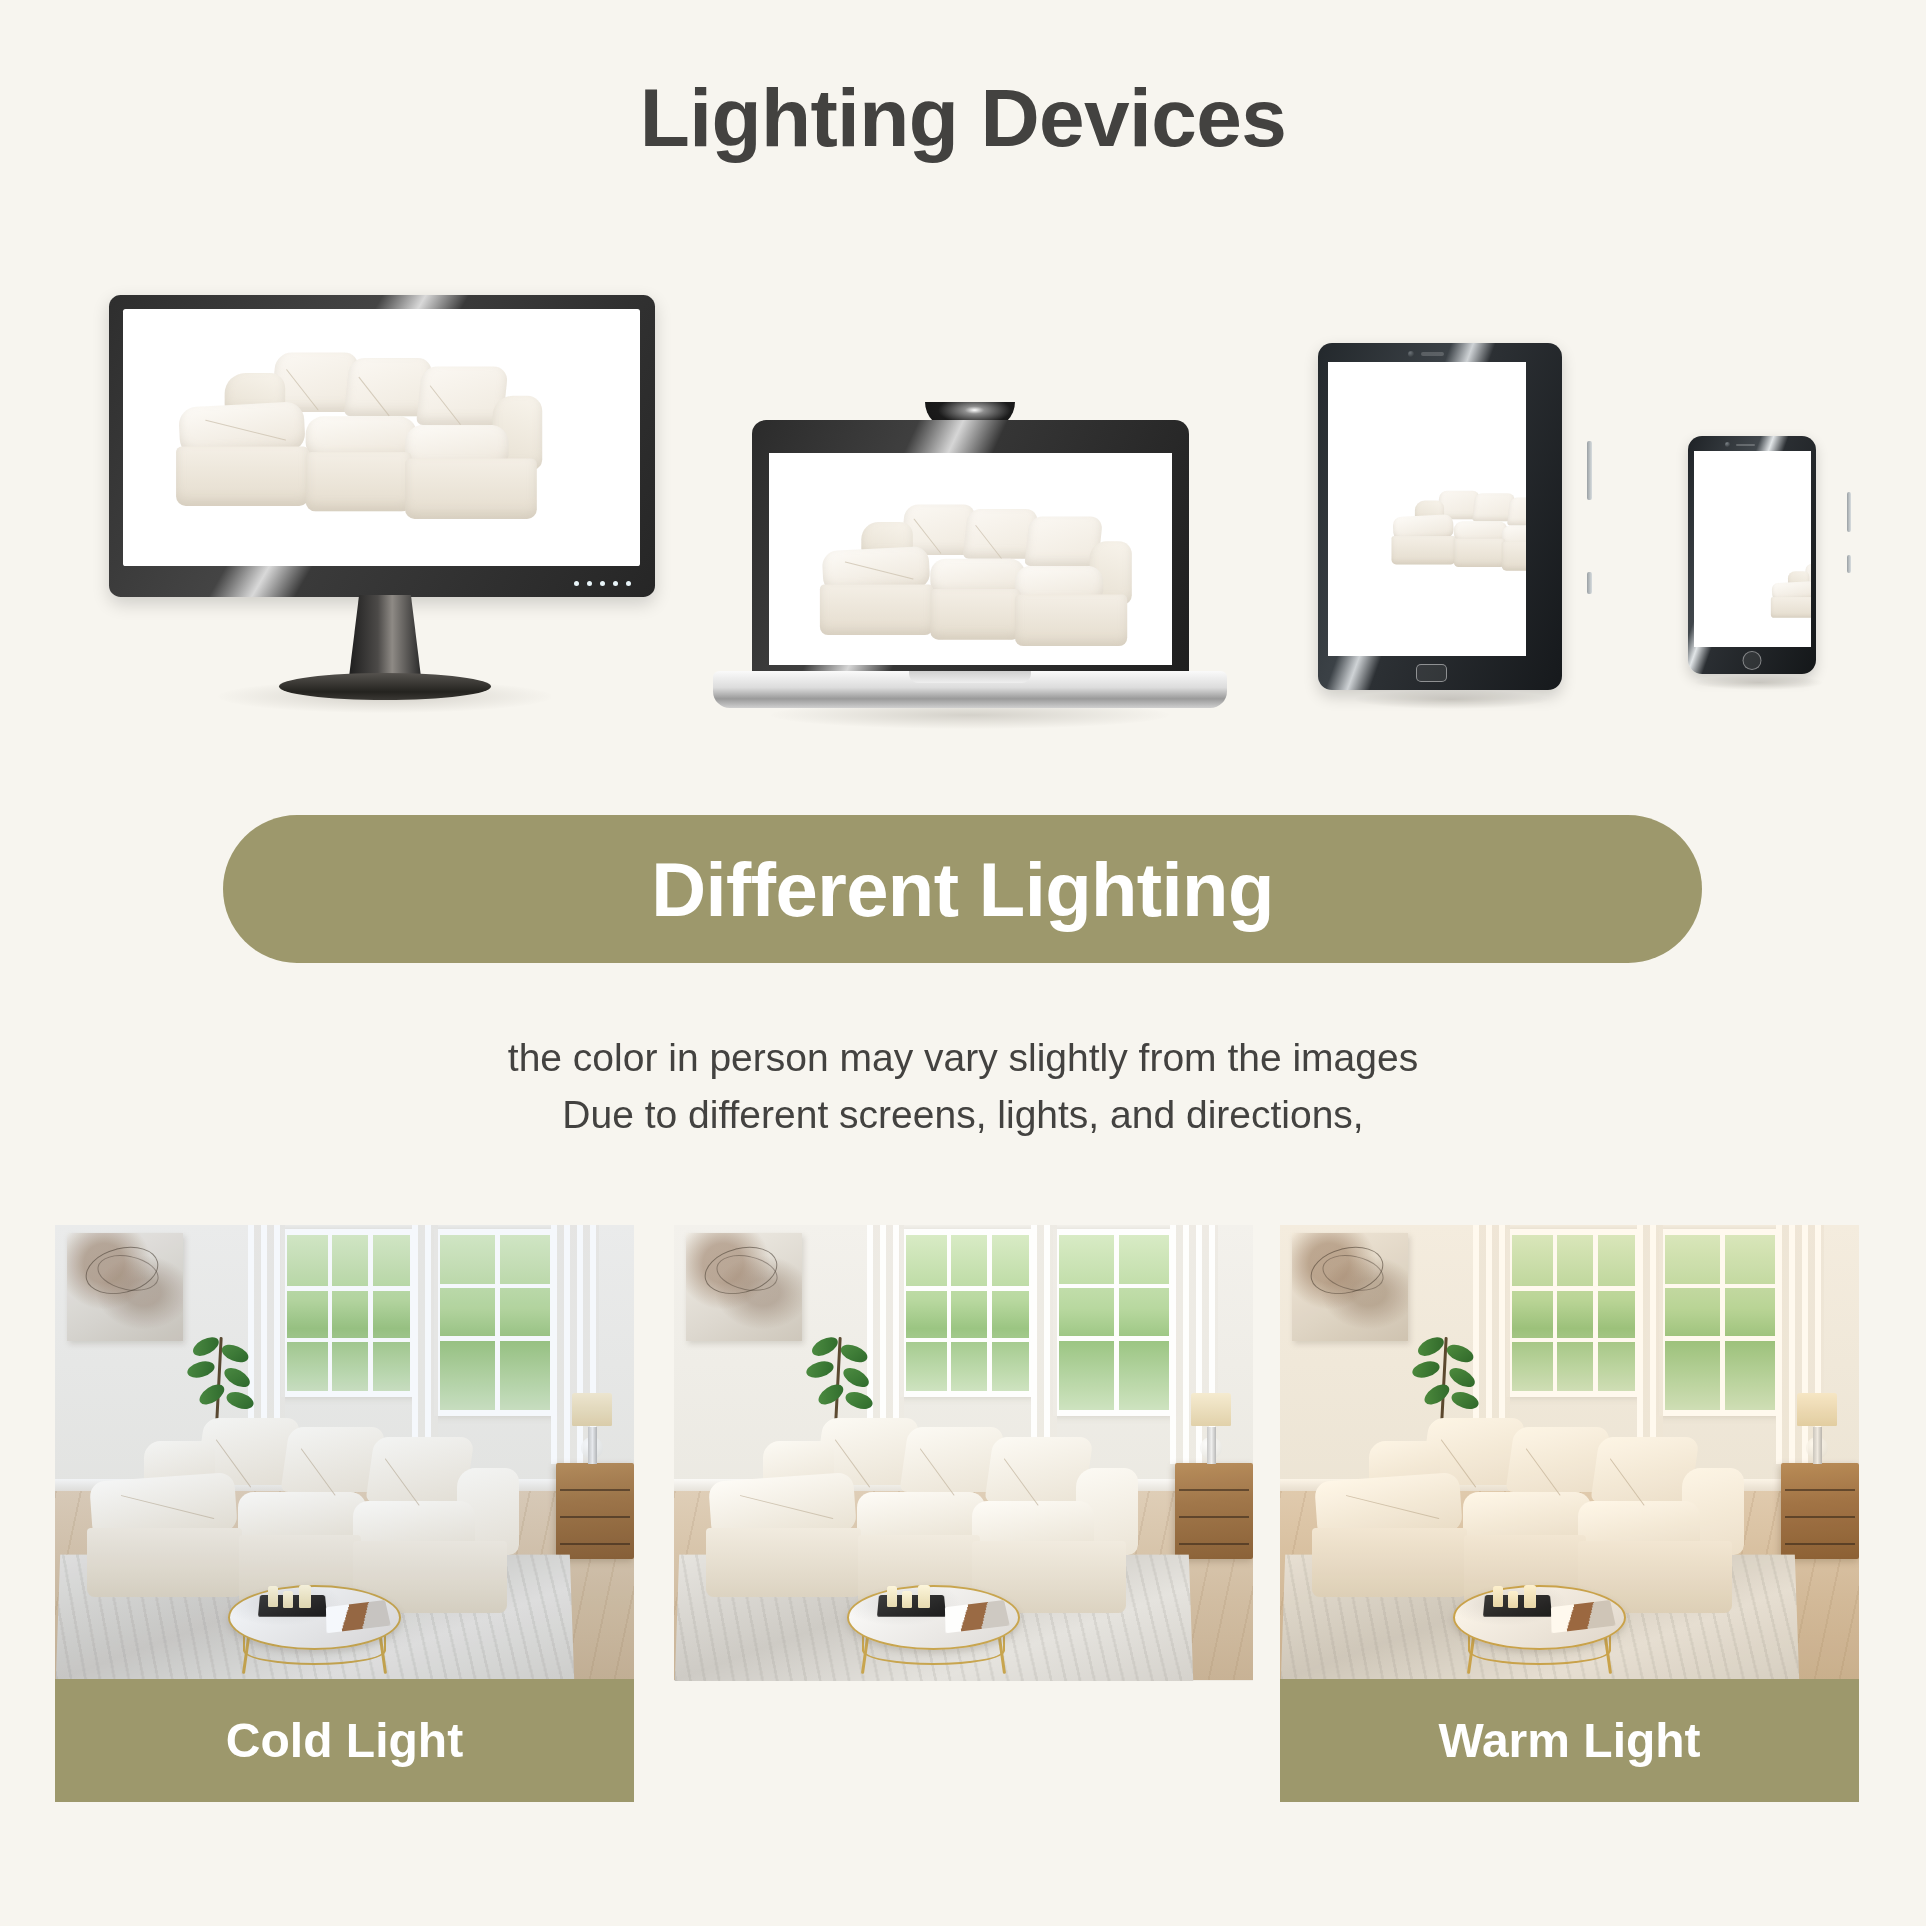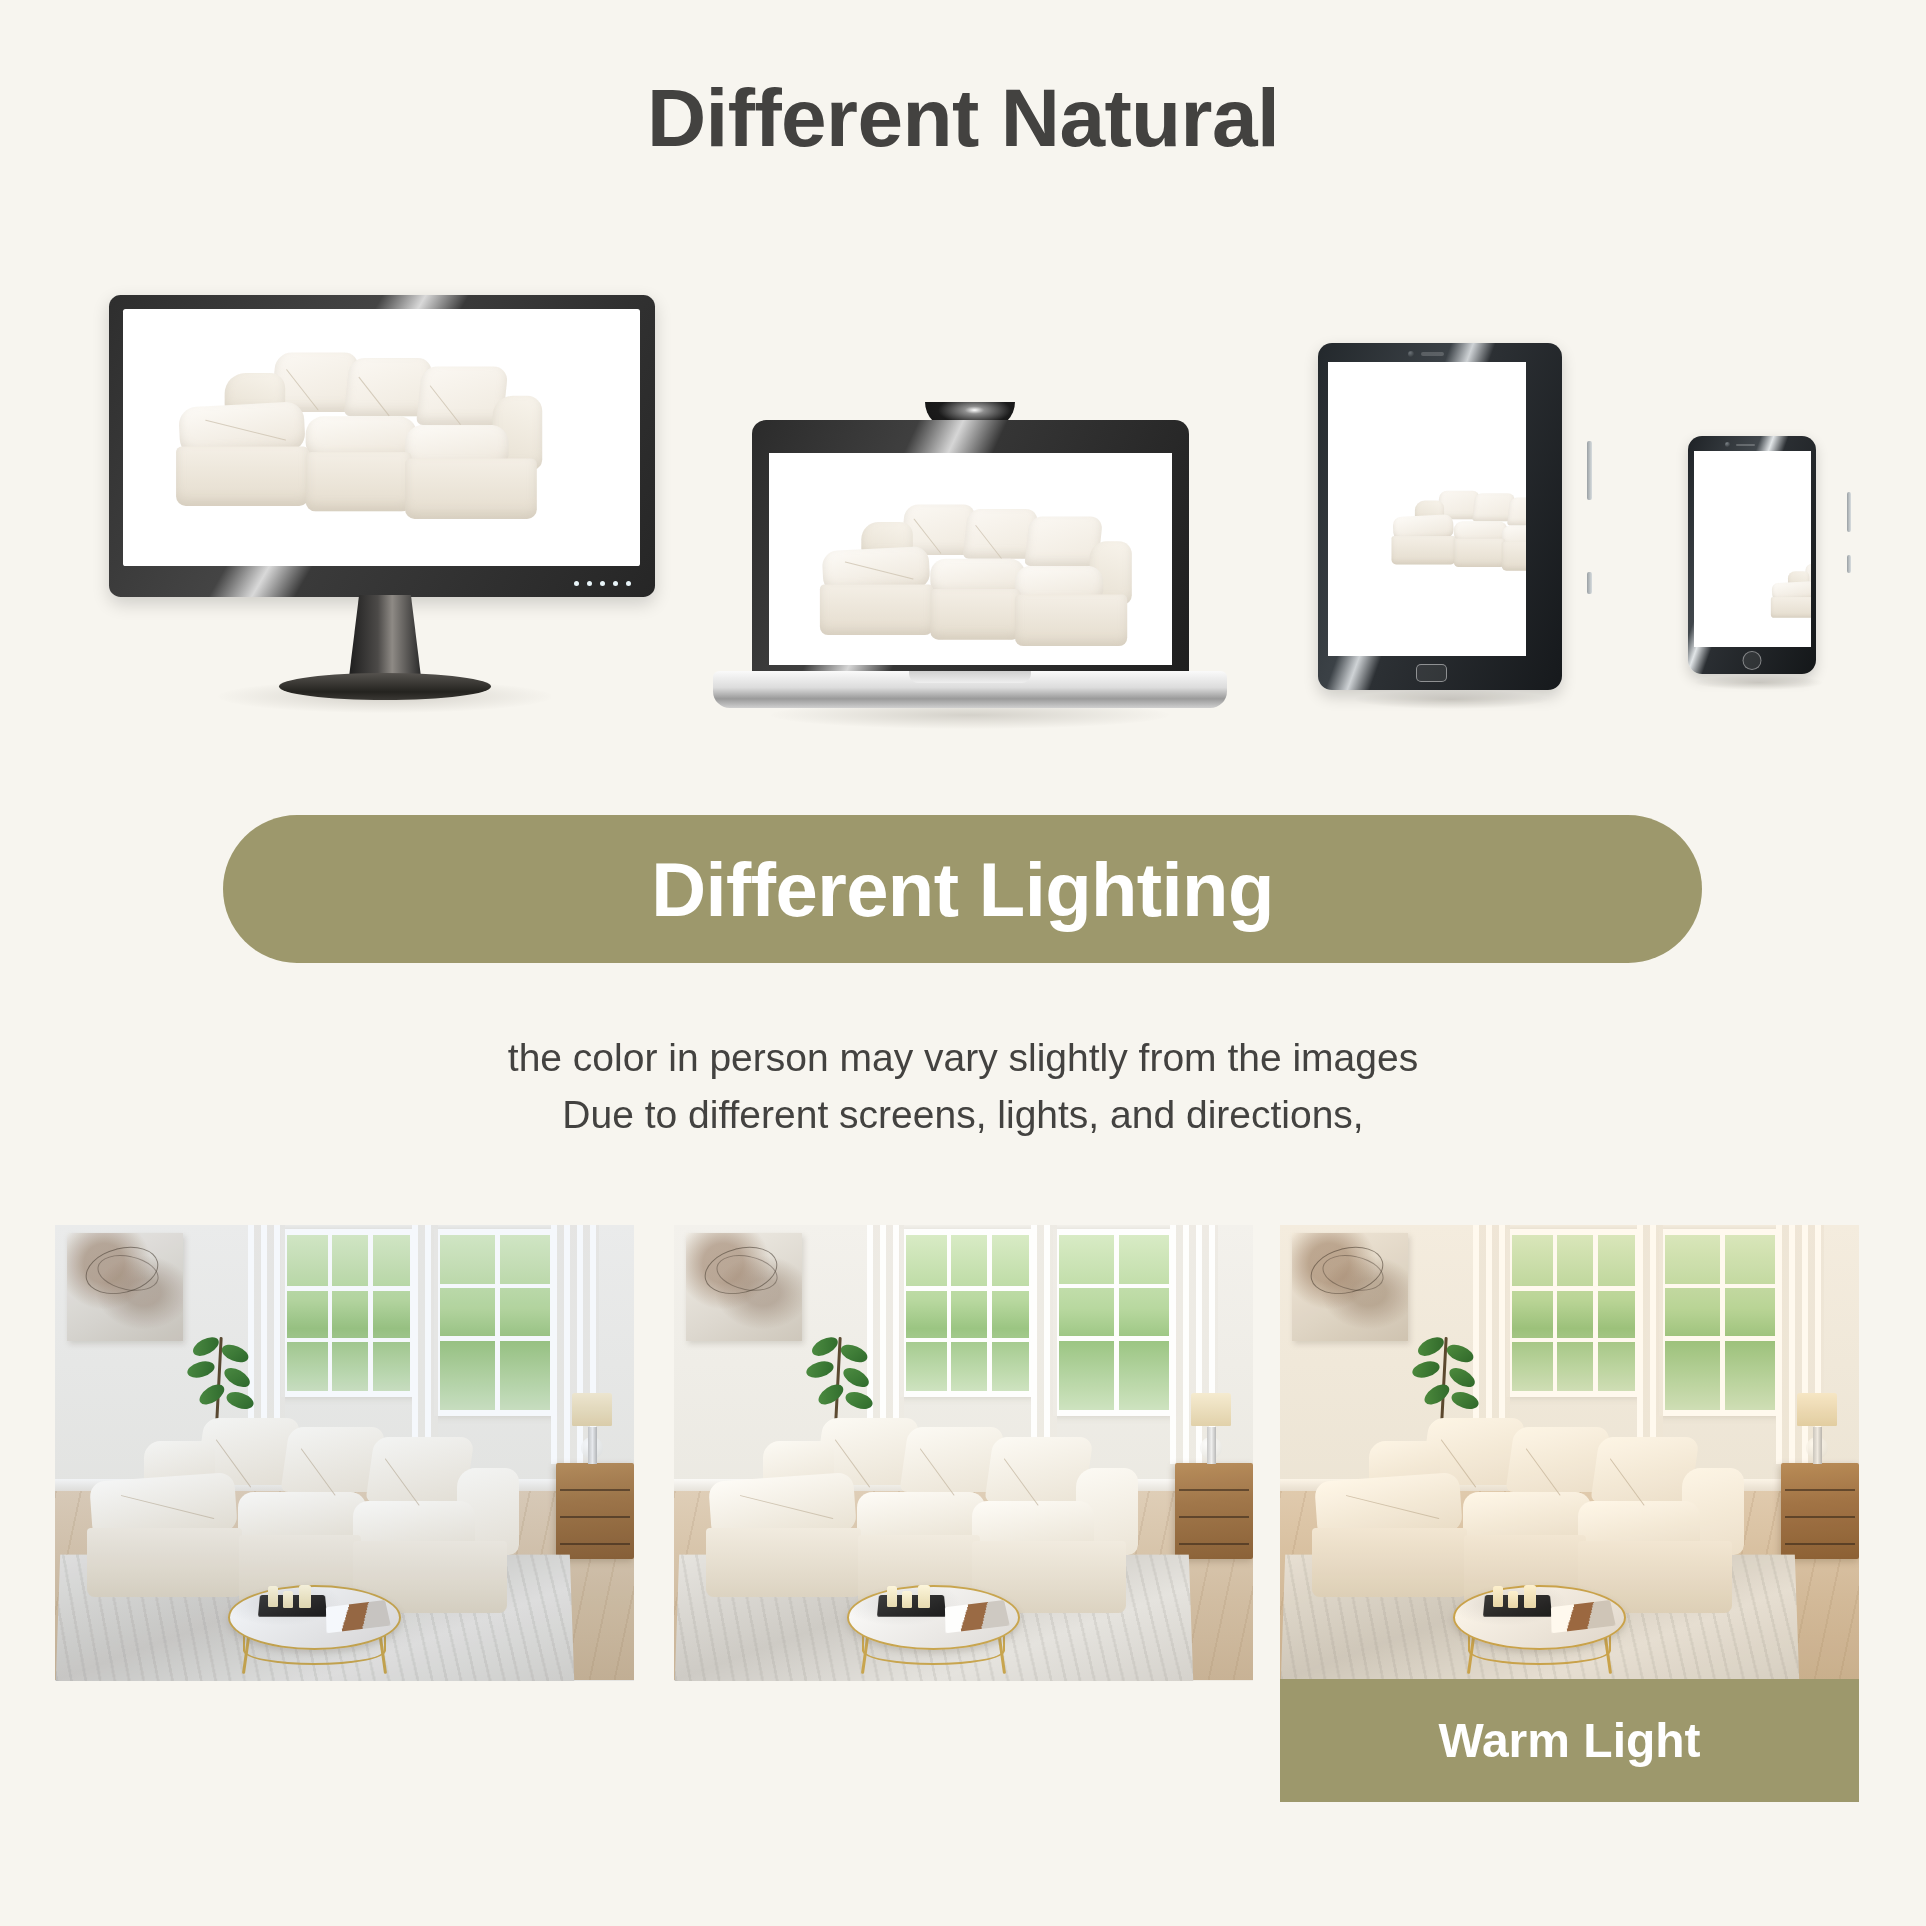--- a/index.html
+++ b/index.html
@@ -333,21 +333,21 @@
   .tint { position: absolute; inset: 0; pointer-events: none; mix-blend-mode: multiply; }
   .tint.cold    { background: rgba(222,232,245,.30); }
   .tint.natural { background: rgba(248,246,240,.16); }
   .tint.warm    { background: rgba(255,236,200,.30); }
 </style>
 </head>
 <body>
 
 <div id="page">
 
-  <div class="devices-title">Different Natural</div>
+  <div class="devices-title">Lighting Devices</div>
 
   <div class="devices-row">
 
     <div class="monitor-wrap">
       <div class="device-shadow" style="width:334px;height:33px;top:385px;"></div>
       <div class="monitor-body">
         <div class="monitor-screen">
           <div class="sofa" style="left:61px;top:50px;transform:scale(1.08);">
             <div class="piece back" style="left:96px;top:0px;width:77px;height:55px;transform:skewX(-6deg);"></div>
             <div class="piece back" style="left:164px;top:5.1px;width:77px;height:54px;transform:skewX(-6deg);"></div>
@@ -531,20 +531,23 @@
             <div class="ct-top"></div>
             <div class="tray"></div>
             <div class="candle" style="left:40px;top:1.3px;width:10.3px;height:20.5px;"></div>
             <div class="candle" style="left:55px;top:6.4px;width:10.3px;height:16.7px;"></div>
             <div class="candle" style="left:71px;top:0px;width:11.6px;height:23px;"></div>
             <div class="magazine"></div>
           </div>
         </div>
         <div class="tint cold"></div>
       </div>
+      <div class="panel-label">
+        <span>Cold Light</span>
+      </div>
     </div>
 
     <div class="panel p1">
       <div class="photo">
         <div class="room">
           <div class="wall"></div>
           <div class="art"></div>
           <div class="window w1">
             <div class="glass"></div>
             <div class="mullion-v" style="left:33%"></div>

